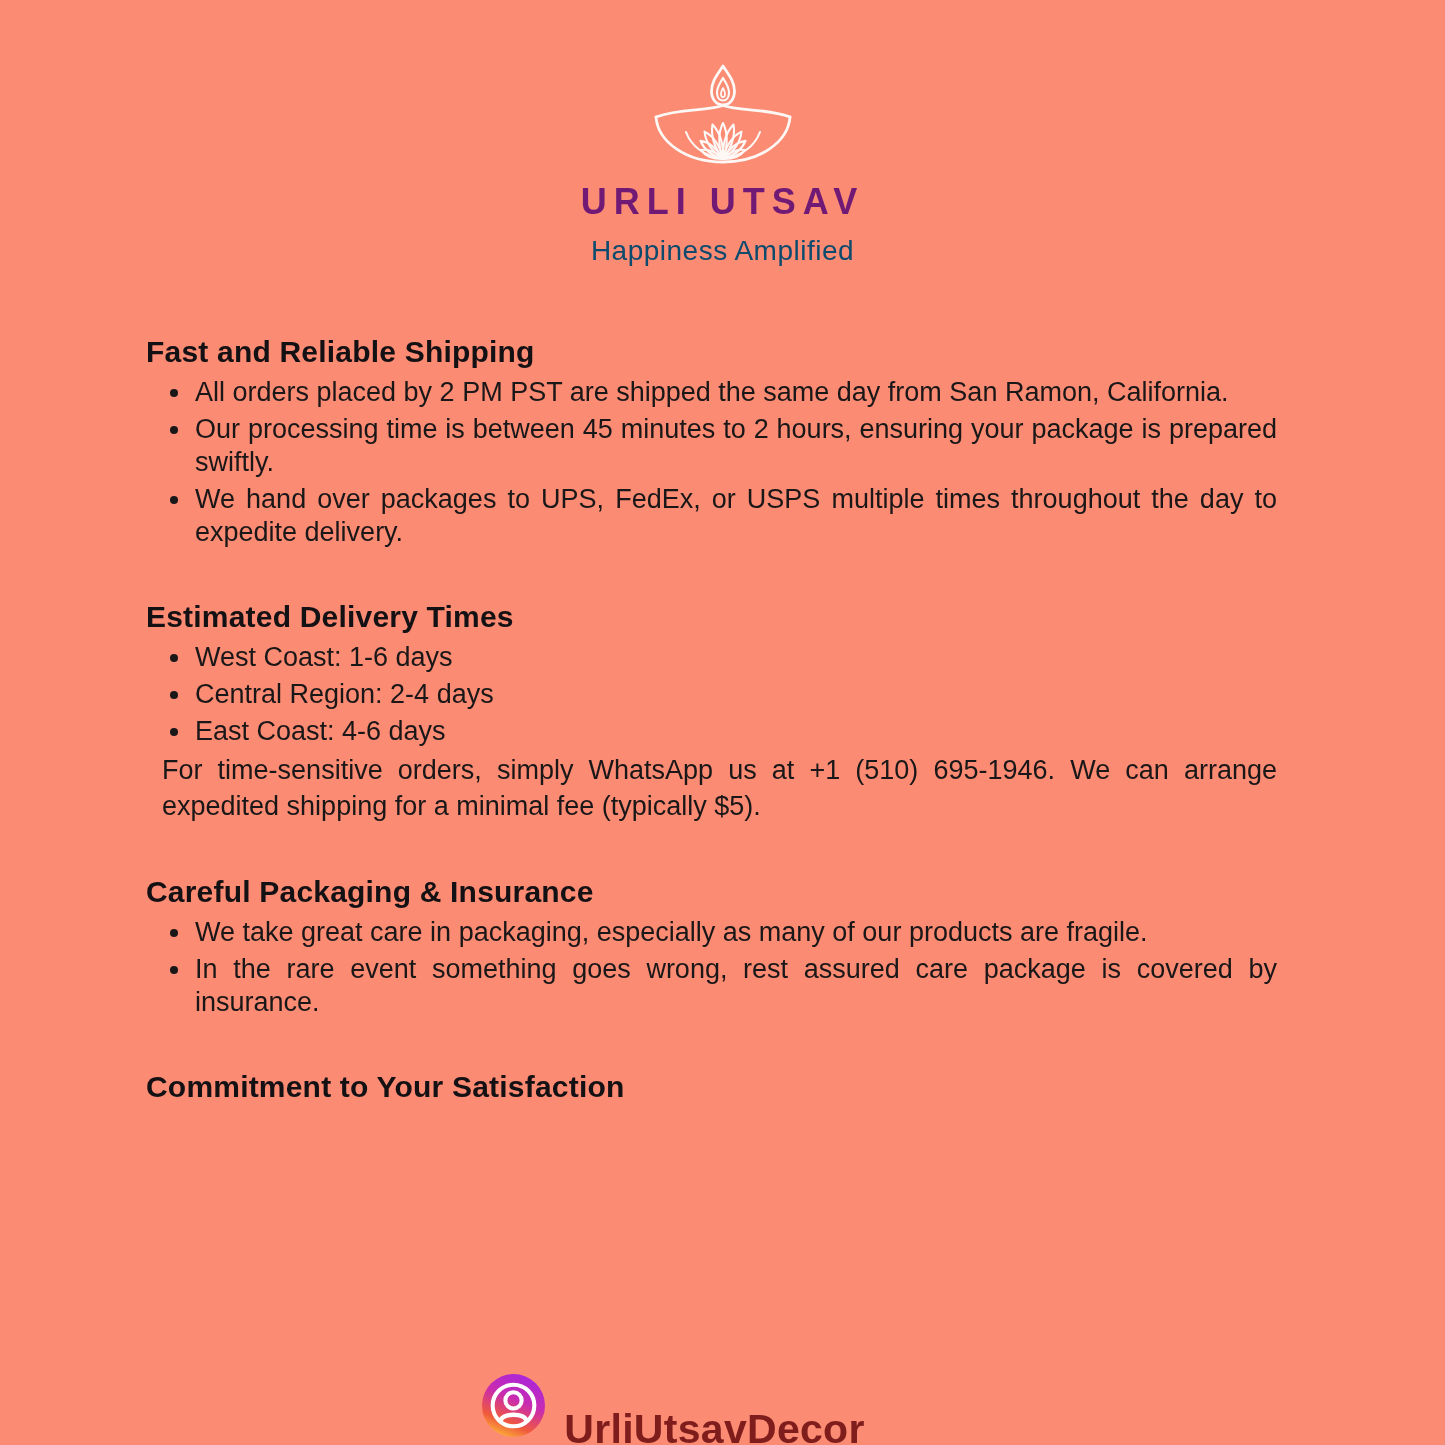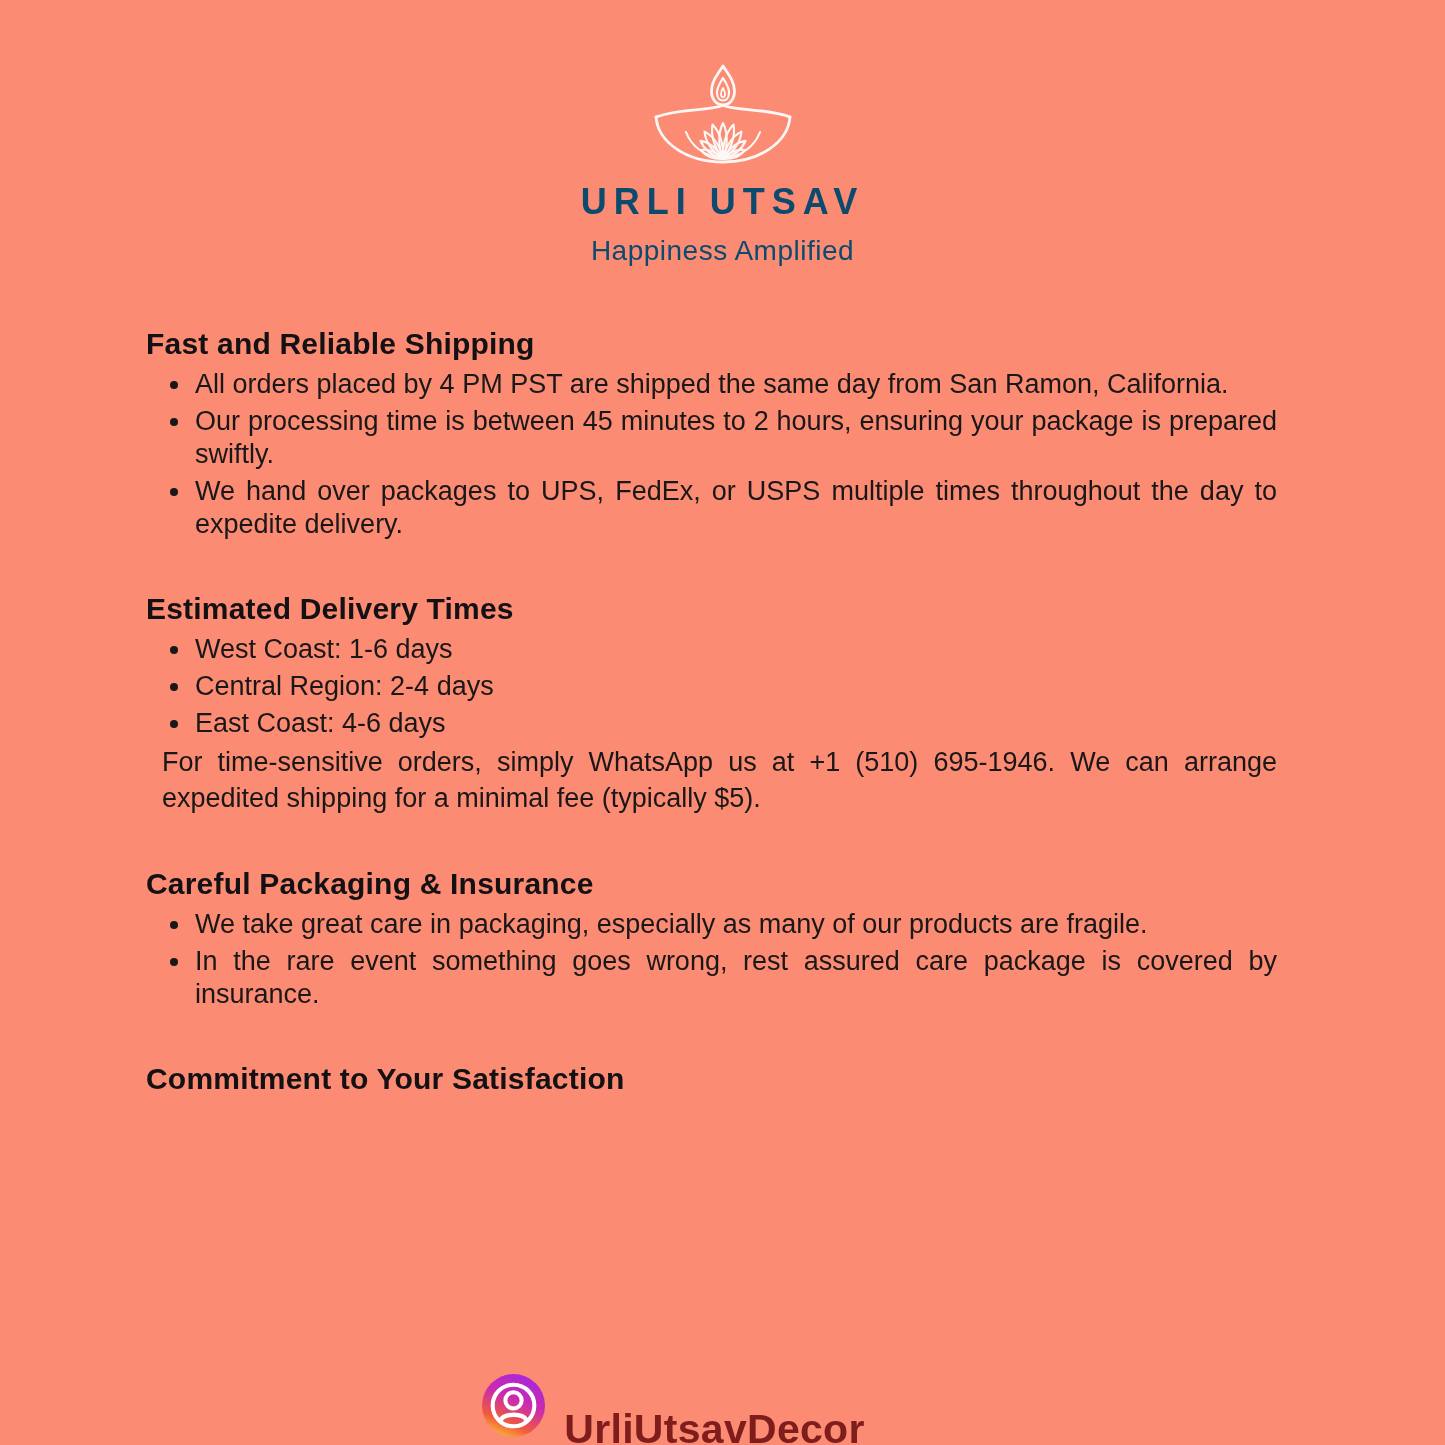--- a/index.html
+++ b/index.html
@@ -9,39 +9,39 @@
     font-family: "Liberation Sans", sans-serif;
     color: #1A1718;
     position: relative;
     overflow: hidden;
     margin: 0 auto;
   }
   
   .header { text-align: center; padding-top: 64px; }
   .logo svg { display: block; margin: 0 auto; }
   .brand {
-    color: #0c4a6e;
+    color: #701a75;
     font-size: 36px;
     font-weight: 800;
     letter-spacing: 7px;
     margin-top: 12px;
     line-height: 44px;
   }
   .tagline {
     color: #0c4a6e;
     font-size: 28px;
     font-weight: 400;
     letter-spacing: 0.5px;
     margin-top: 10px;
     line-height: 34px;
   }
   
   .content { padding: 58px 168px 0 146px; }
   .section { margin-top: 50px; }
-  .section:first-child { margin-top: 0; }
+  .section:first-child { margin-top: 8px; }
   .section h2 {
     margin: 0 0 6px 0;
     font-size: 30px;
     line-height: 36px;
     font-weight: 700;
     color: #141114;
     letter-spacing: 0.2px;
   }
   .section ul {
     margin: 0;
@@ -128,21 +128,21 @@
     </div>
     <div class="brand">URLI UTSAV</div>
     <div class="tagline">Happiness Amplified</div>
   </header>
 
   <main class="content">
 
     <section class="section">
       <h2>Fast and Reliable Shipping</h2>
       <ul>
-        <li>All orders placed by 4 PM PST are shipped the same day from San Ramon, California.</li>
+        <li>All orders placed by 2 PM PST are shipped the same day from San Ramon, California.</li>
         <li>Our processing time is between 45 minutes to 2 hours, ensuring your package is prepared swiftly.</li>
         <li>We hand over packages to UPS, FedEx, or USPS multiple times throughout the day to expedite delivery.</li>
       </ul>
     </section>
 
     <section class="section">
       <h2>Estimated Delivery Times</h2>
       <ul>
         <li>West Coast: 1-6 days</li>
         <li>Central Region: 2-4 days</li>

